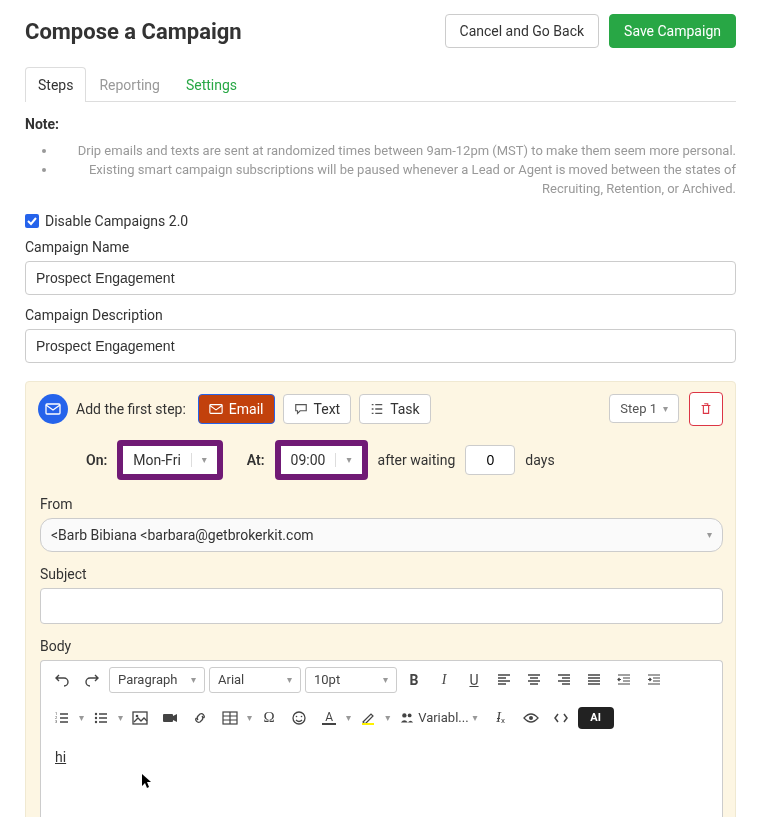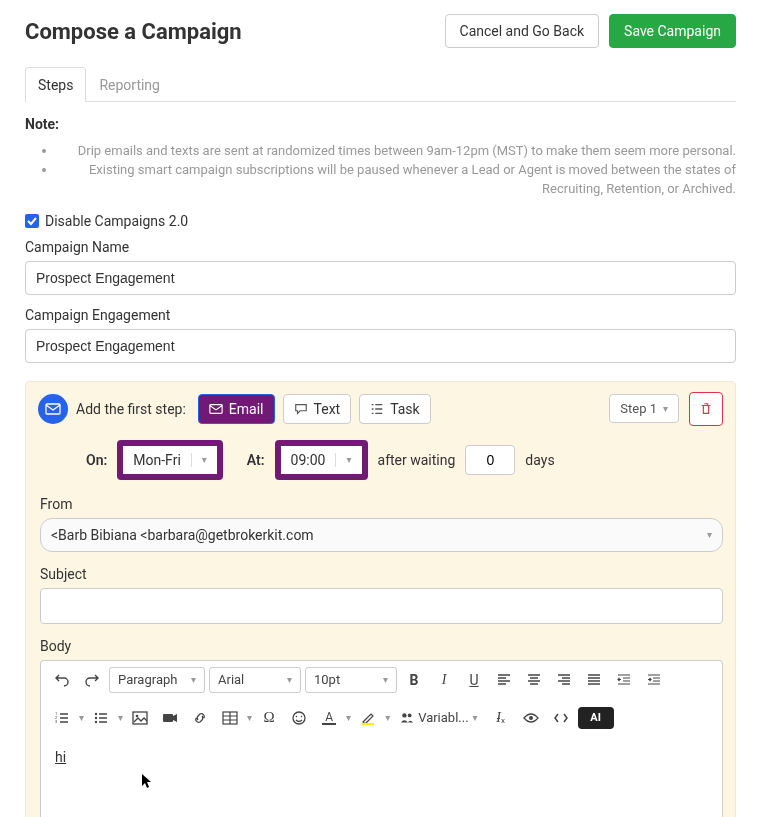--- a/index.html
+++ b/index.html
@@ -18,21 +18,21 @@
 .note-list { list-style: disc; padding-left: 32px; color: #999; font-size: 13px; line-height: 1.45; margin-bottom: 14px; text-align: right; }
 .checkbox-row { display: flex; align-items: center; gap: 6px; margin-bottom: 10px; }
 .checkbox { width: 14px; height: 14px; background: #2563eb; border-radius: 2px; display: flex; align-items: center; justify-content: center; color: #fff; font-size: 10px; }
 .field-label { font-size: 14px; color: #333; margin-bottom: 6px; }
 .text-input { width: 100%; border: 1px solid #ccc; border-radius: 4px; padding: 8px 10px; font-size: 14px; color: #333; margin-bottom: 12px; }
 .step-panel { background: #fdf6e3; border: 1px solid #f0e9d2; border-radius: 4px; padding: 10px 12px 14px 12px; margin-top: 6px; }
 .step-top { display: flex; align-items: center; flex-wrap: wrap; gap: 8px; margin-bottom: 14px; }
 .step-badge { width: 30px; height: 30px; border-radius: 50%; background: #2563eb; color: #fff; display: flex; align-items: center; justify-content: center; }
 .step-prompt { font-size: 14px; color: #333; margin-right: 4px; }
 .step-type { display: inline-flex; align-items: center; gap: 6px; padding: 6px 10px; border-radius: 4px; background: #fff; border: 1px solid #ccc; color: #333; font-size: 14px; cursor: pointer; }
-.step-type.active { background: #701a75; border-color: #2563eb; color: #fff; }
+.step-type.active { background: #c2410c; border-color: #2563eb; color: #fff; }
 .step-right { margin-left: auto; display: flex; align-items: center; gap: 10px; }
 .step-sel { display: inline-flex; align-items: center; gap: 6px; padding: 6px 10px; border: 1px solid #ccc; border-radius: 4px; background: #fff; color: #555; font-size: 13px; cursor: pointer; }
 .trash-btn { width: 34px; height: 34px; border: 1px solid #dc3545; color: #dc3545; border-radius: 4px; background: #fff; display: flex; align-items: center; justify-content: center; cursor: pointer; }
 .sched-row { display: flex; align-items: center; gap: 10px; margin-left: 34px; margin-bottom: 16px; font-size: 14px; }
 .sched-label { font-weight: 600; color: #333; margin-left: 14px; }
 .select-box { display: inline-flex; align-items: center; gap: 10px; border: 6px solid #701a75; background: #fff; border-radius: 4px; padding: 6px 10px; font-size: 14px; cursor: pointer; }
 .num-input { width: 50px; border: 1px solid #ccc; background: #fff; border-radius: 4px; padding: 6px 8px; font-size: 14px; text-align: center; }
 .caret { color: #999; font-size: 10px; }
 .sub-label { color: #333; font-size: 14px; margin: 0 0 6px 0; }
 .from-select { width: 100%; border: 1px solid #ccc; background: #fafafa; border-radius: 12px; padding: 8px 10px; font-size: 14px; display: flex; justify-content: space-between; align-items: center; margin-bottom: 14px; cursor: pointer; }
@@ -57,41 +57,42 @@
     <div class="title">Compose a Campaign</div>
     <div style="display:flex; gap:10px;">
       <div class="btn btn-outline">Cancel and Go Back</div>
       <div class="btn btn-primary">Save Campaign</div>
     </div>
   </div>
 
   <div class="tabs">
     <div class="tab active">Steps</div>
     <div class="tab">Reporting</div>
+    <div class="tab green">Settings</div>
   </div>
 
   <div class="note-label">Note:</div>
   <ul class="note-list">
     <li>Drip emails and texts are sent at randomized times between 9am-12pm (MST) to make them seem more personal.</li>
     <li>Existing smart campaign subscriptions will be paused whenever a Lead or Agent is moved between the states of Recruiting, Retention, or Archived.</li>
   </ul>
 
   <div class="checkbox-row">
     <div class="checkbox">
       <svg width="10" height="10" viewBox="0 0 10 10">
           <path d="M1 5 L4 8 L9 2" stroke="#fff" stroke-width="2" fill="none"></path>
         </svg>
     </div>
     <span>Disable Campaigns 2.0</span>
   </div>
 
   <div class="field-label">Campaign Name</div>
   <input type="text" class="text-input" value="Prospect Engagement" style="">
 
-  <div class="field-label">Campaign Engagement</div>
+  <div class="field-label">Campaign Description</div>
   <input type="text" class="text-input" value="Prospect Engagement" style="">
 
   <div class="step-panel">
     <div class="step-top">
       <div class="step-badge">
         <svg width="16" height="16" viewBox="0 0 16 16">
             <rect x="1" y="3" width="14" height="10" rx="1" fill="none" stroke="#fff" stroke-width="1.3"></rect>
             <path d="M1 4 L8 9 L15 4" fill="none" stroke="#fff" stroke-width="1.3"></path>
           </svg>
       </div>

